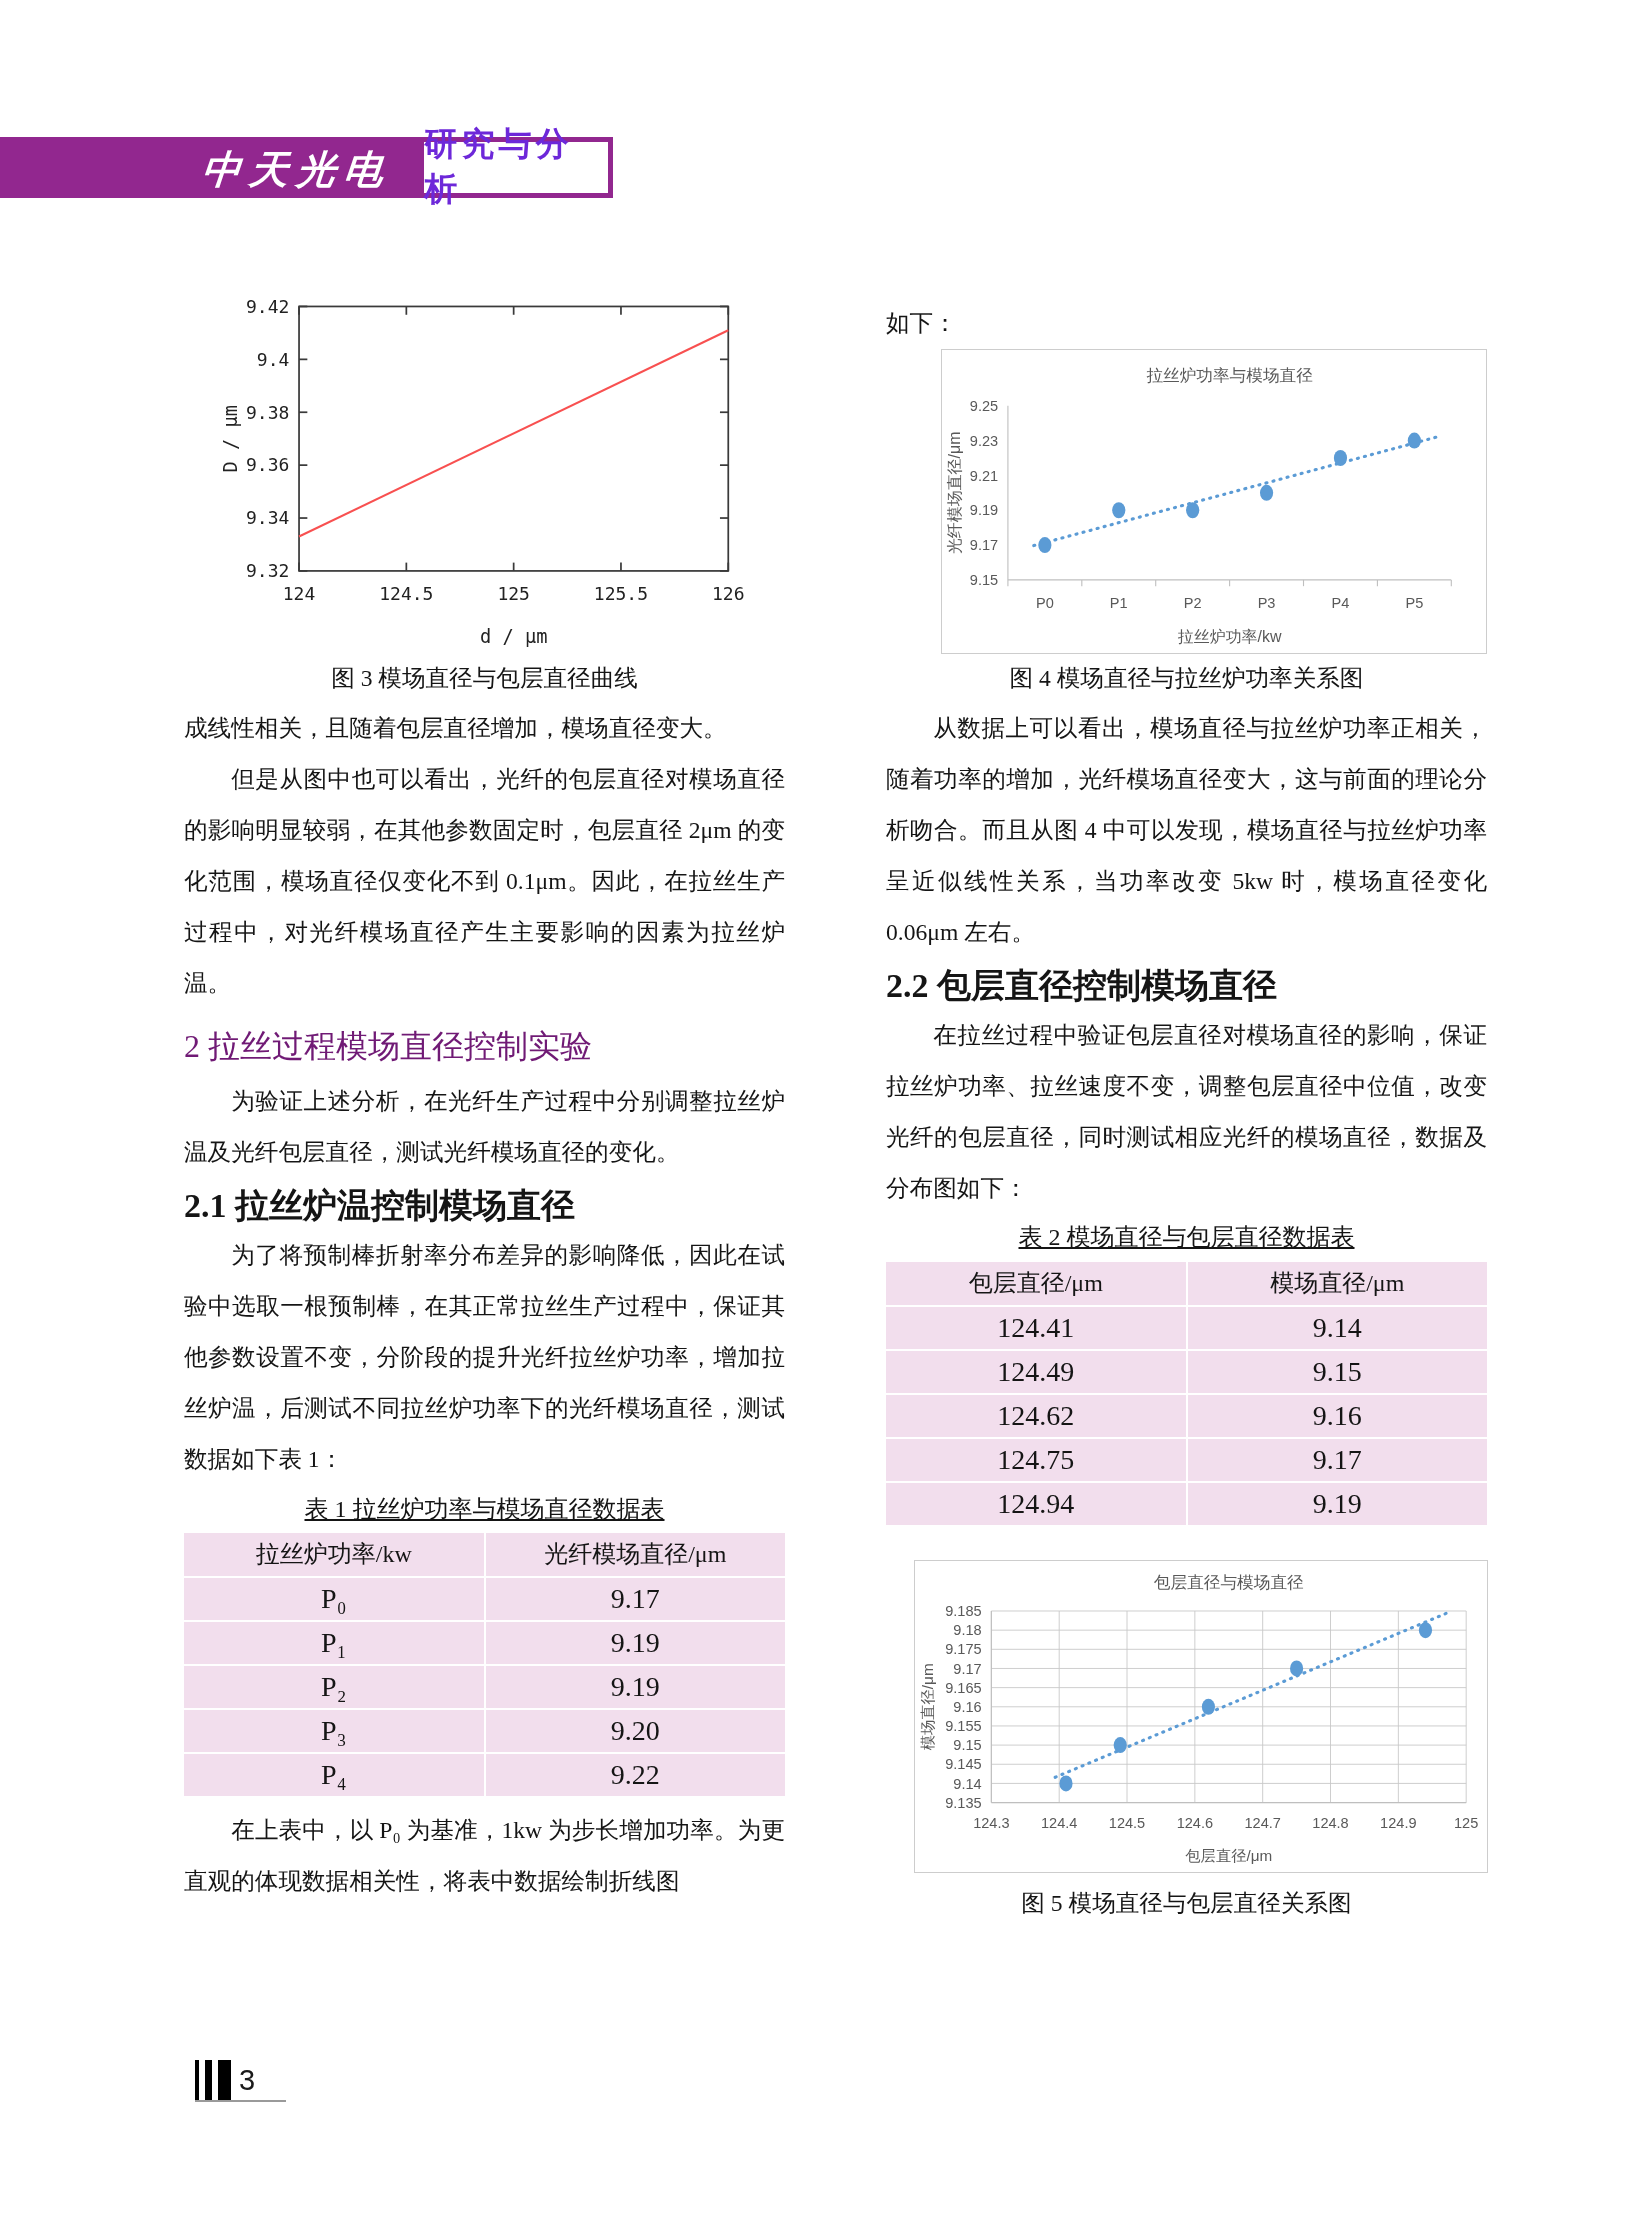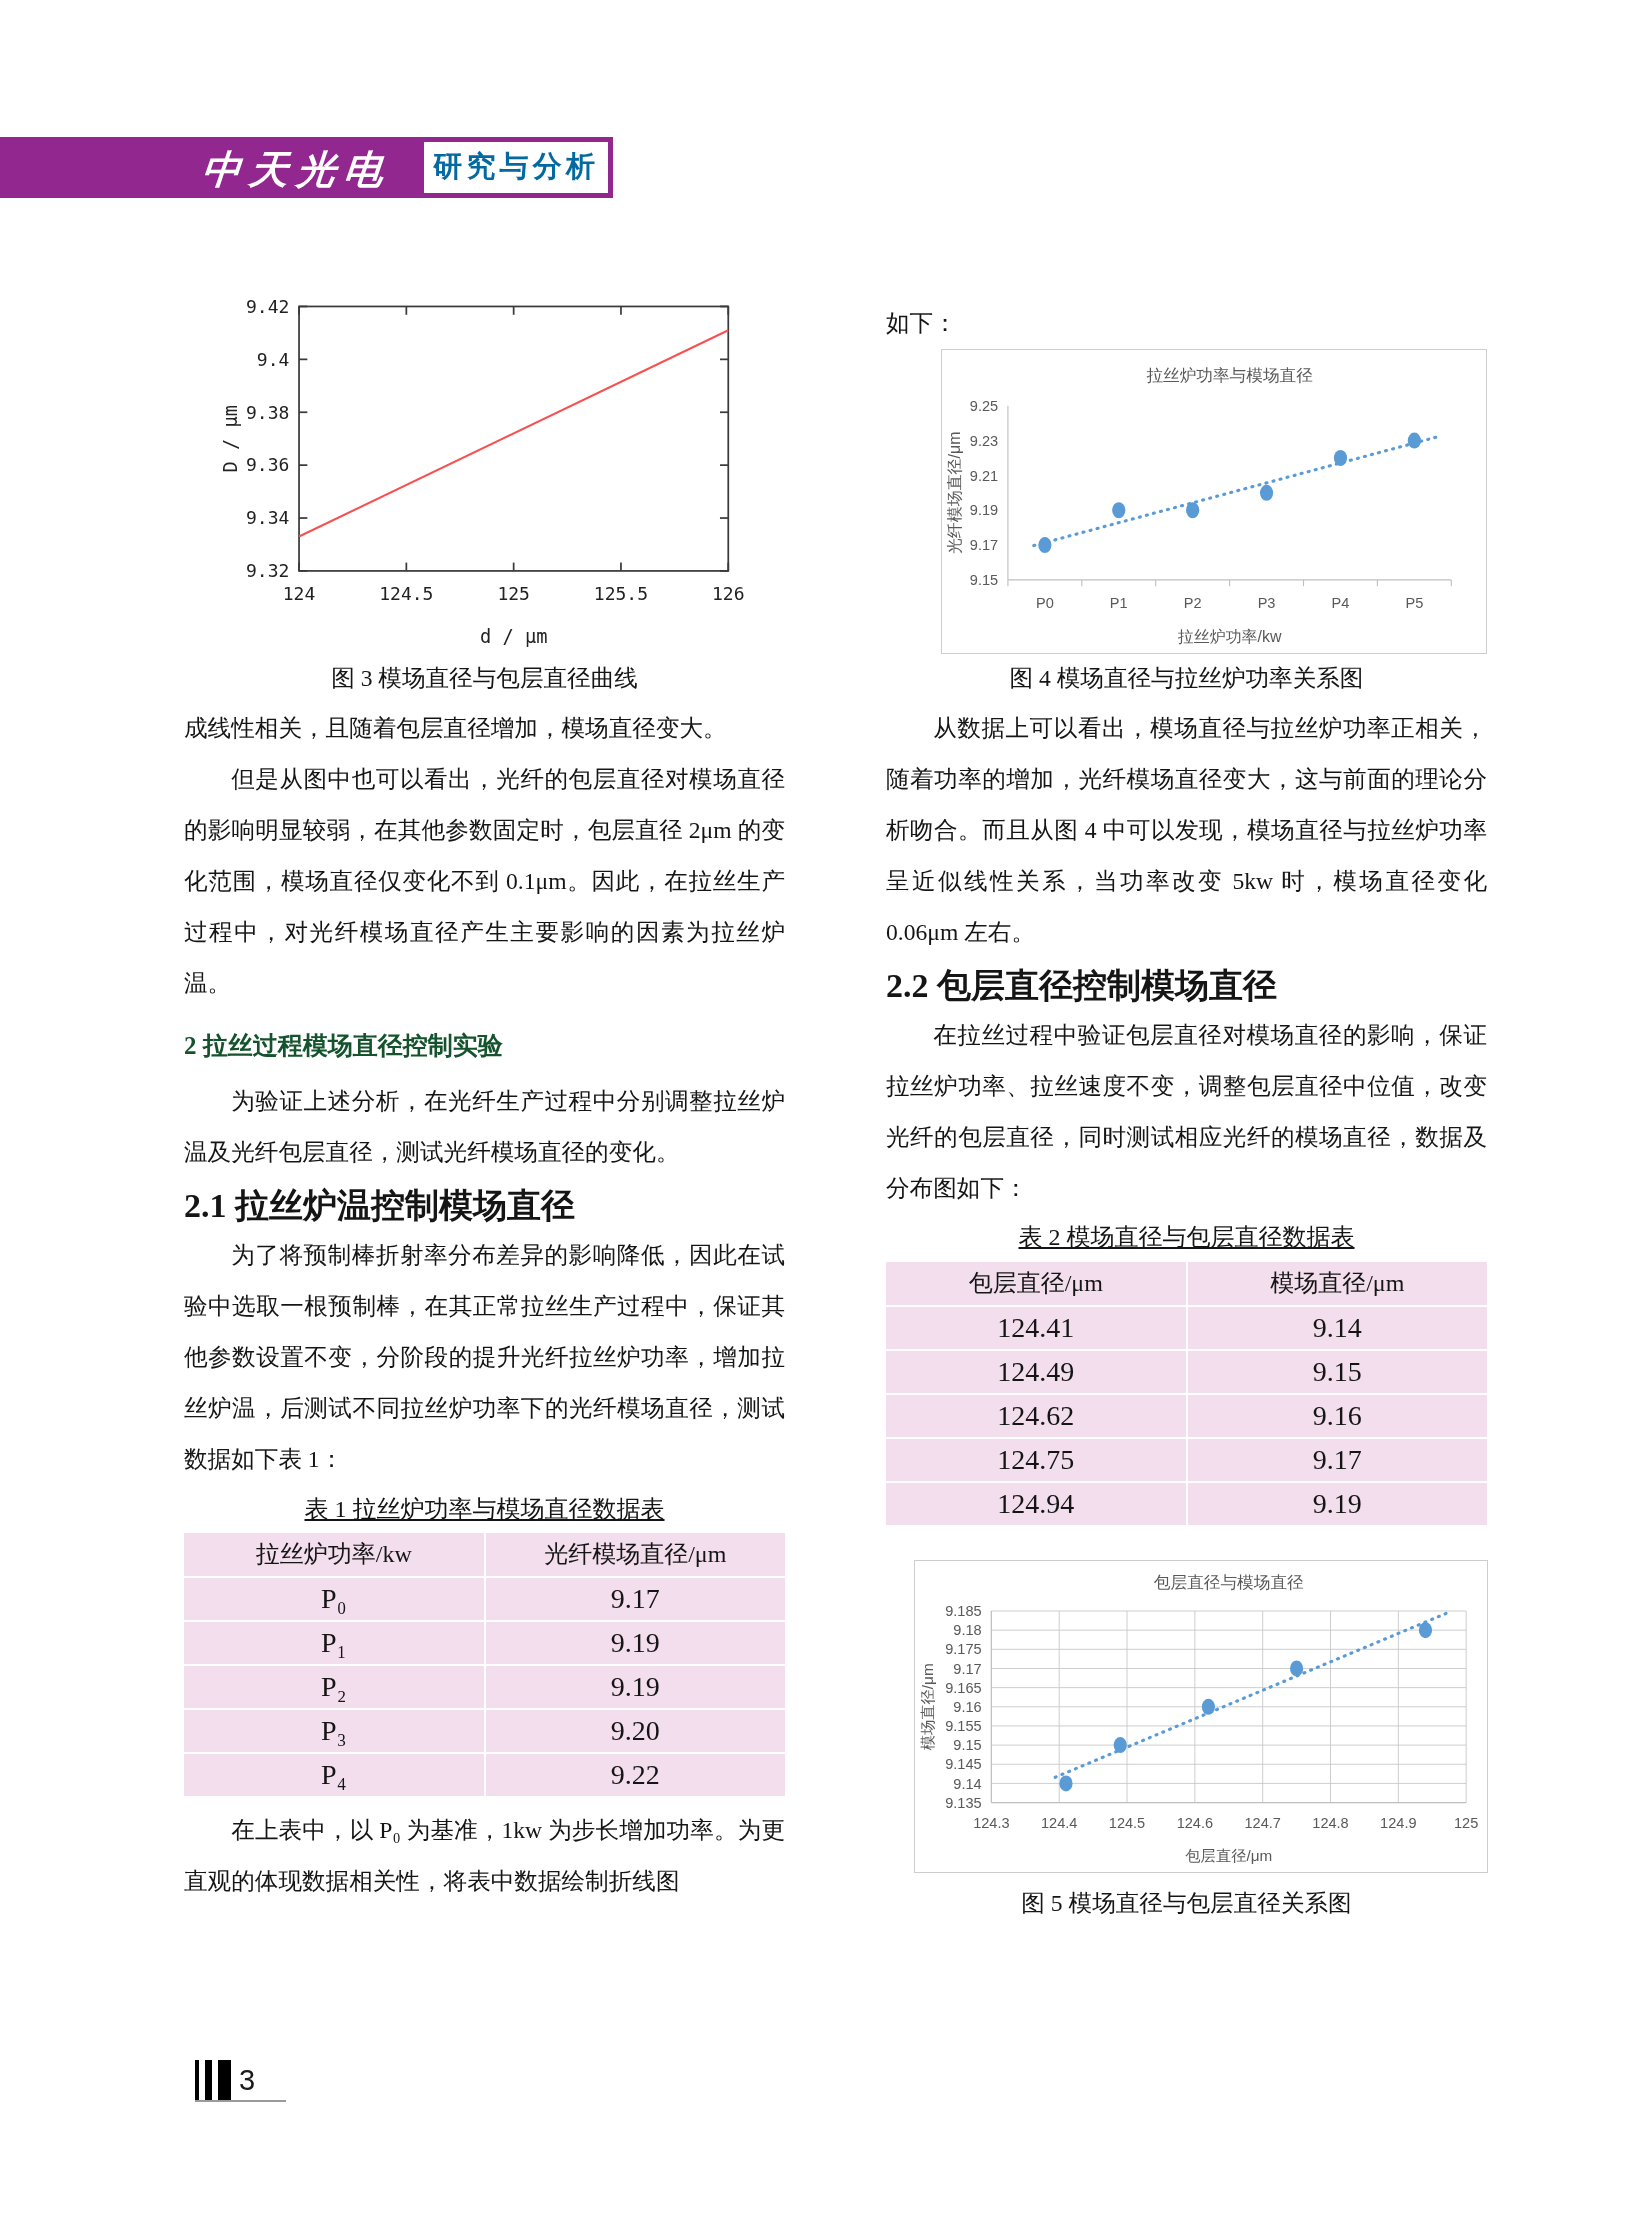--- a/index.html
+++ b/index.html
@@ -12,32 +12,32 @@
   .header-bar { position:absolute; left:0; top:137px; width:613px; height:61px; background:#92278F; }
   .brand {
     position:absolute; left:202px; top:5.5px; font-size:39px; font-weight:bold; font-style:italic;
     color:#fff; letter-spacing:8.3px; transform:skewX(-5deg); white-space:nowrap;
   }
   .badge {
     position:absolute; right:2.8px; top:2.8px; width:188px; height:55px; background:#fff;
     border:2.1px solid #92278F; display:flex; align-items:center; justify-content:center;
   }
   .badge span {
-    color:#0369a1; font-size:29px; font-weight:bold; letter-spacing:4.2px;
+    color:#6d28d9; font-size:33px; font-weight:bold; letter-spacing:4.2px;
     font-family:"Liberation Sans","DejaVu Sans",sans-serif;
   }
   
   .col { position:absolute; width:601px; }
   .col-left  { left:184px;  top:294px; }
   .col-right { left:852px; top:301px;margin-left:34px; }
   p { font-size:23.6px; line-height:51px; text-align:justify; text-indent:2em; color:#151515; }
   p.noindent { text-indent:0; }
   p.leadin { line-height:44px; }
   .caption { text-align:center; font-size:23.6px; line-height:36px; margin:5.5px 0 7px; }
-  h2 { color:#14532d; font-size:25px; line-height:44px; margin:15.2px 0 8.3px; font-weight:bold; }
+  h2 { color:#701a75; font-size:32px; line-height:44px; margin:15.2px 0 8.3px; font-weight:normal; }
   h3 { font-size:34px; line-height:40px; margin:8.3px 0 4.2px; font-weight:bold; }
   .tbl-caption { text-align:center; font-size:24px; line-height:39px; margin-top:4.2px;text-decoration:underline; }
   
   table.data-table { width:100%; border-collapse:collapse; margin-top:4.2px; }
   .data-table th, .data-table td {
     background:#F2DEED; height:44px; text-align:center; vertical-align:middle;
     border-bottom:2.8px solid #fff; font-weight:normal;
   }
   .data-table th { font-size:24px; }
   .data-table td { font-size:28px;text-align:center; }

